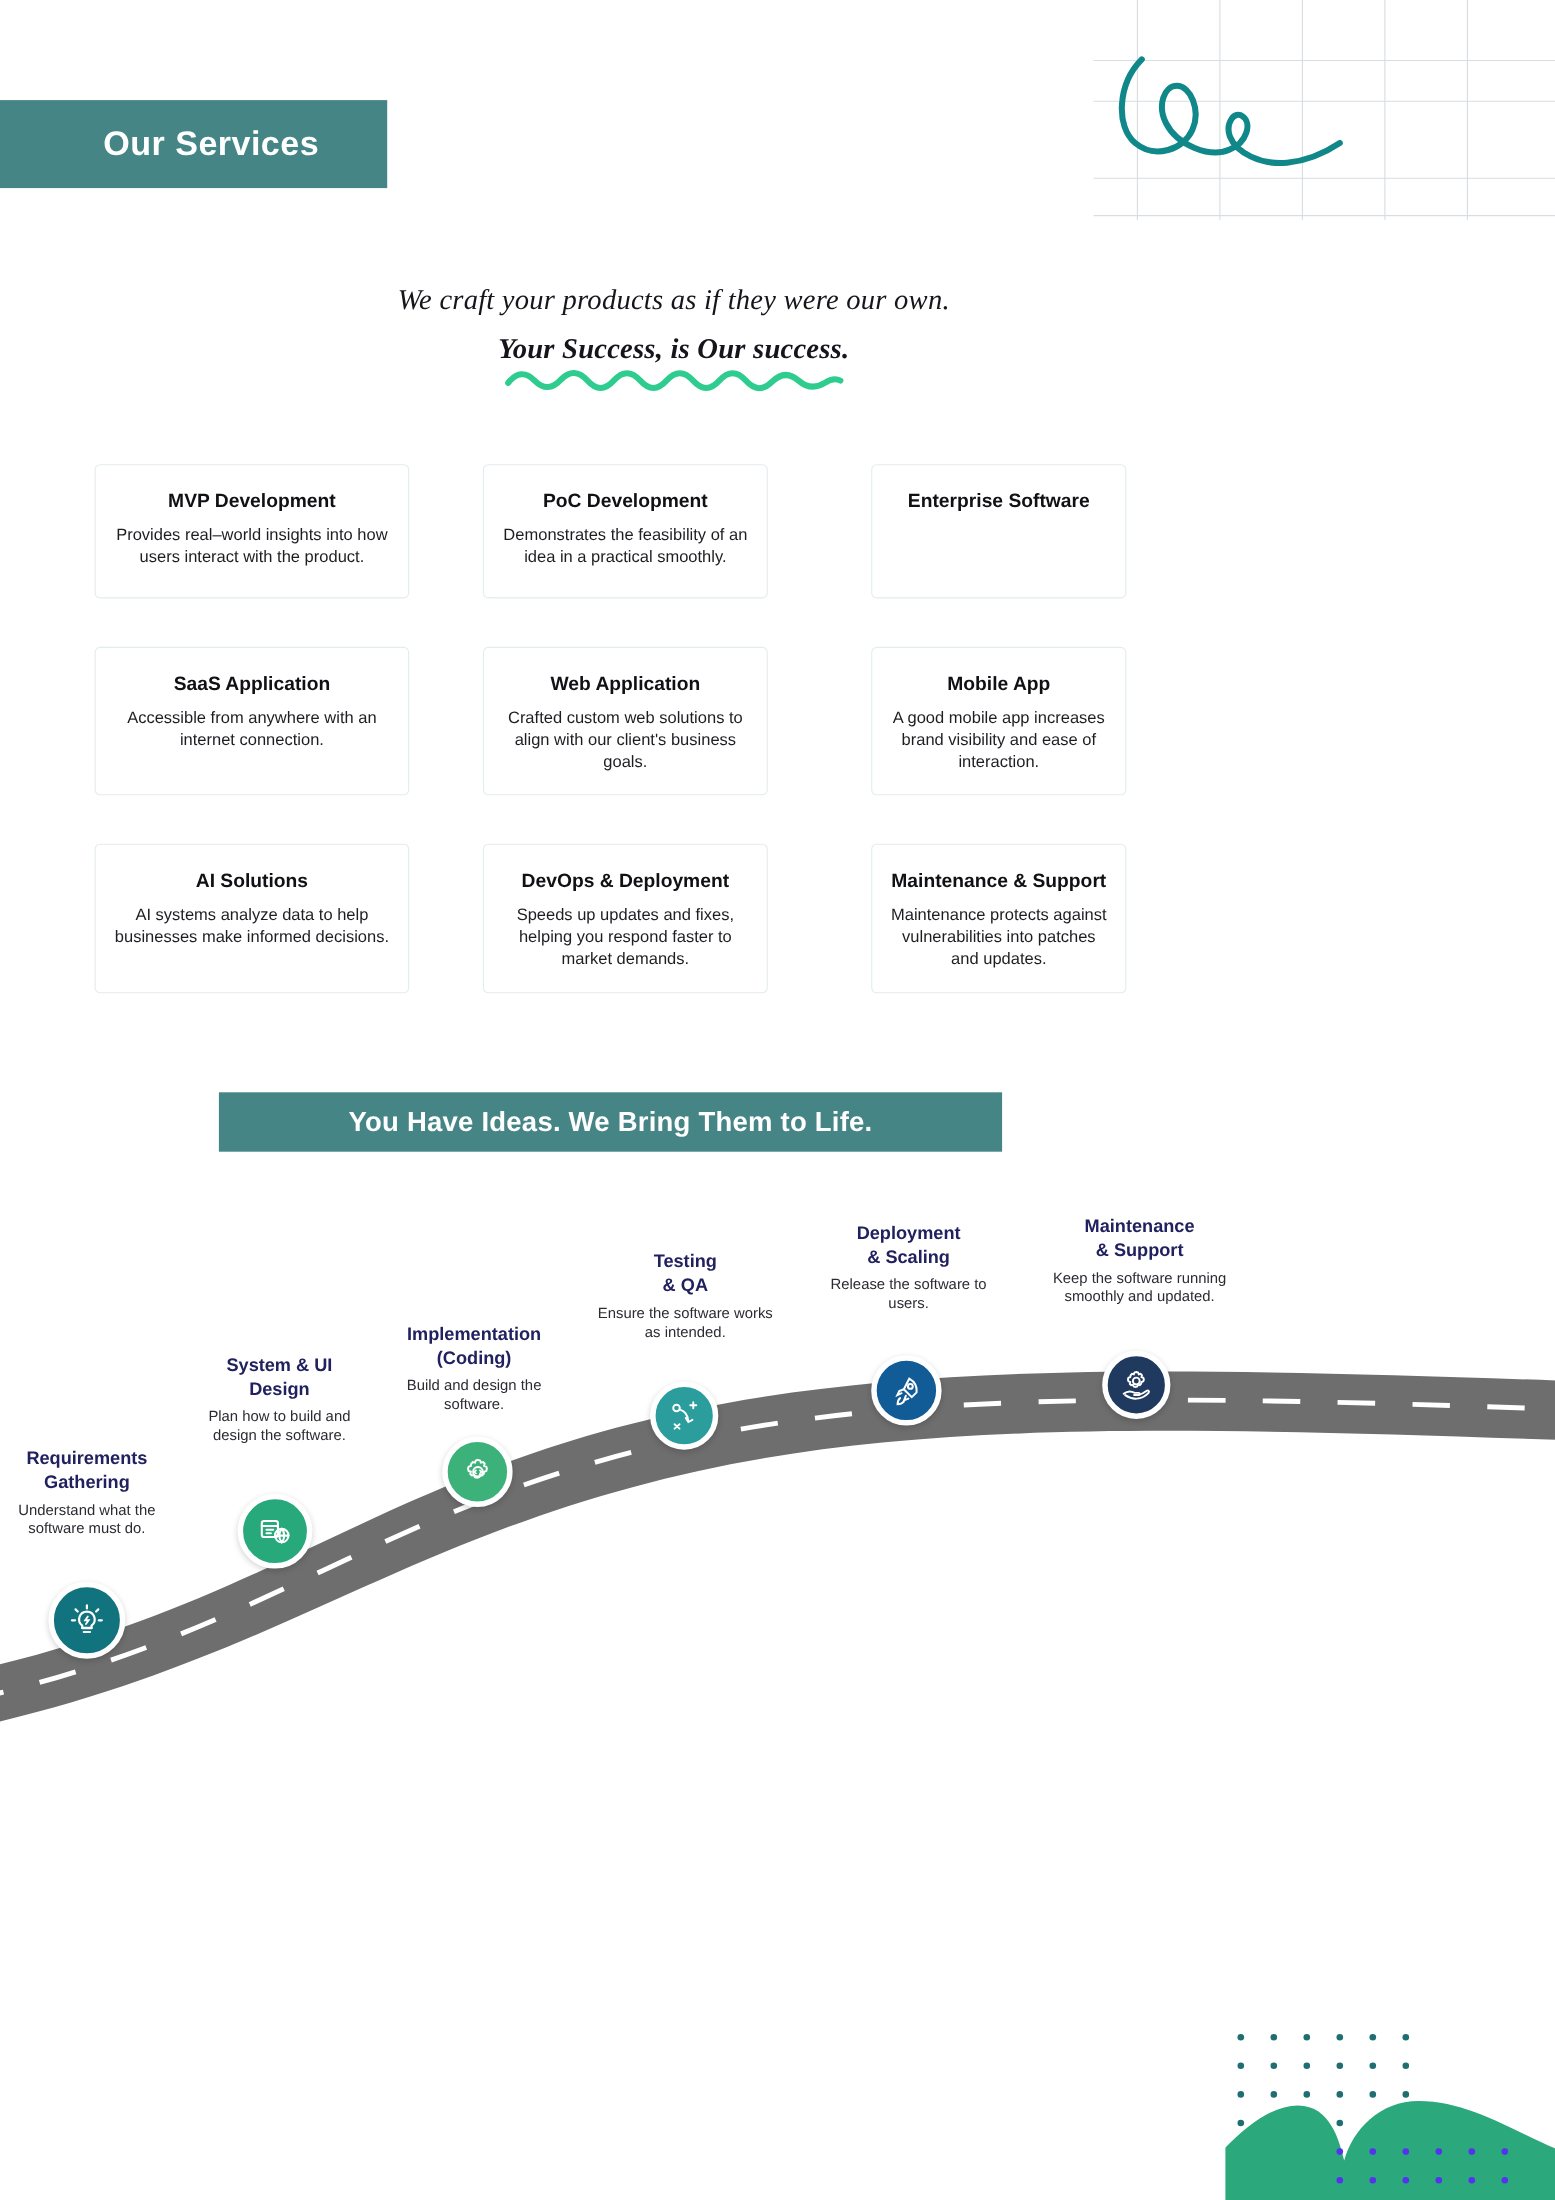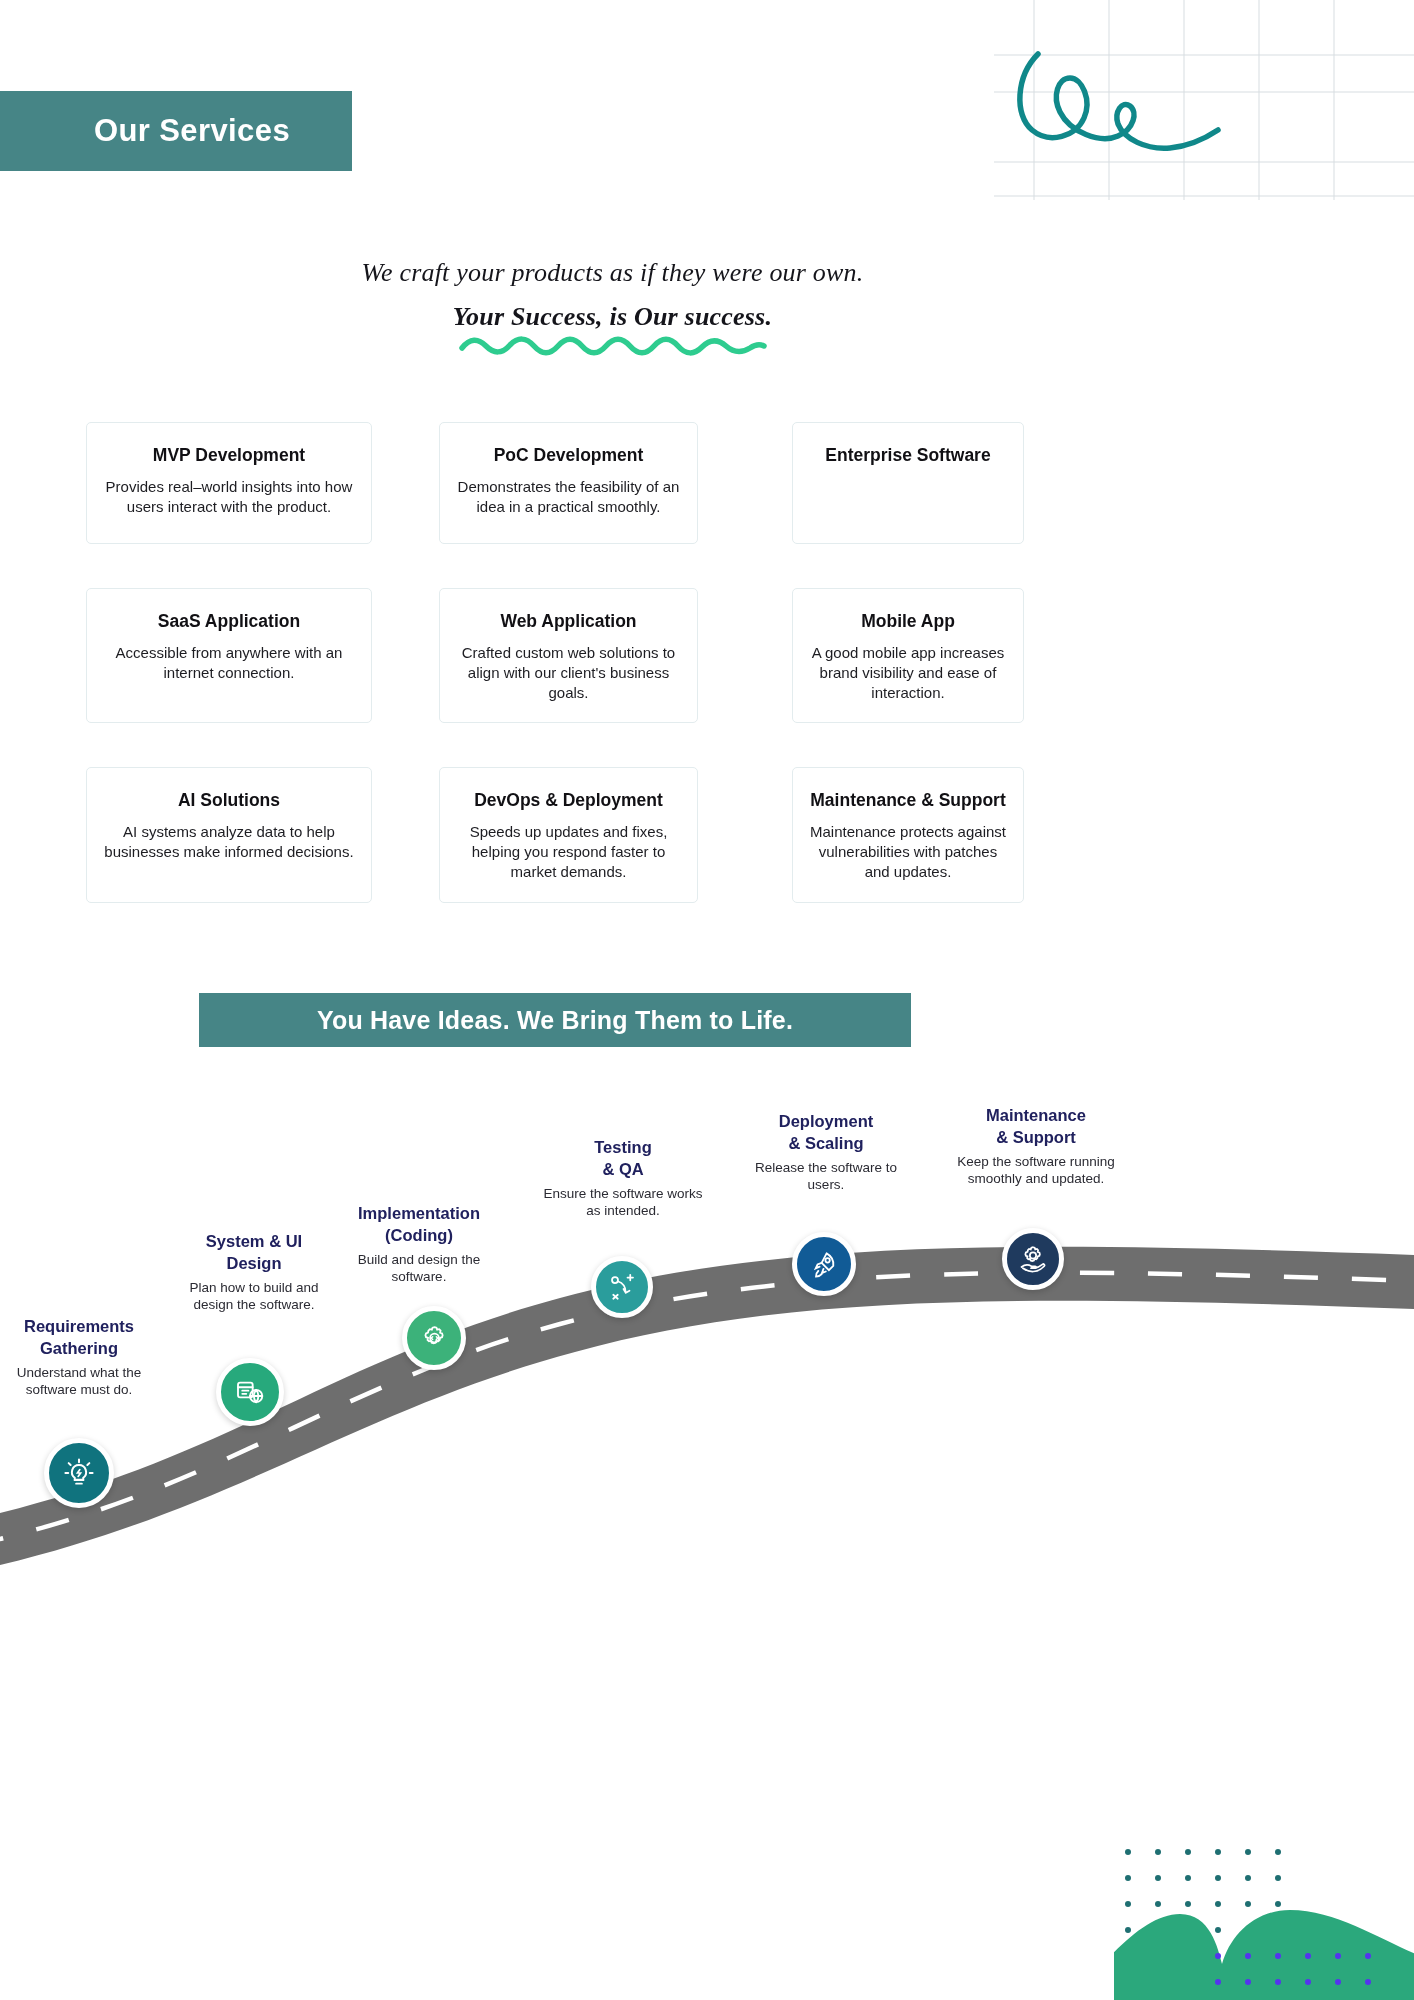--- a/index.html
+++ b/index.html
@@ -149,21 +149,21 @@
   <div class="svc-card">
     <div class="svc-title">AI Solutions</div>
     <div class="svc-desc">AI systems analyze data to help businesses make informed decisions.</div>
   </div>
   <div class="svc-card">
     <div class="svc-title">DevOps &amp; Deployment</div>
     <div class="svc-desc">Speeds up updates and fixes, helping you respond faster to market demands.</div>
   </div>
   <div class="svc-card">
     <div class="svc-title">Maintenance &amp; Support</div>
-    <div class="svc-desc">Maintenance protects against vulnerabilities with patches and updates.</div>
+    <div class="svc-desc">Maintenance protects against vulnerabilities into patches and updates.</div>
   </div>
 </div>
 
 <div id="ideas-banner">
   <div class="banner-text">You Have Ideas. We Bring Them to Life.</div>
 </div>
 
 <div id="roadmap">
 
   <svg id="road-svg" width="1414" height="940" viewBox="0 0 1414 940">
@@ -197,21 +197,21 @@
       <svg width="32" height="32" viewBox="0 0 24 24" fill="none" stroke="#fff" stroke-width="1.4" stroke-linecap="round">
         <rect x="3" y="5" width="11" height="11" rx="1.6"></rect>
         <path d="M3 8.4 h11 M6.2 11 h4.6 M6.2 13.4 h3"></path>
         <circle cx="16.6" cy="15" r="4.6"></circle>
         <path d="M12 15 h9.2 M16.6 10.4 a7 7 0 0 1 0 9.2 a7 7 0 0 1 0 -9.2"></path>
       </svg>
     </div>
   </div>
 
   <div class="node">
-    <div class="node-label" style="left:336px; top:142px; width:166px;">
+    <div class="node-label" style="left:348px; top:142px; width:166px;">
       <div class="nl-title"><span>Implementation</span><br>
         <span>(Coding)</span></div>
       <div class="nl-desc">Build and design the software.</div>
     </div>
     <div class="node-circle" style="left:402px; top:246px; width:64px; height:64px; background:#3cb27a;">
       <svg width="31" height="31" viewBox="0 0 24 24" fill="none" stroke="#fff" stroke-width="1.4" stroke-linecap="round">
         <path d="M12 3.2 l1.5 .45 .55 1.5 1.55 -.35 1.1 1.1 -.35 1.55 1.5 .55 .45 1.5 -.45 1.5 -1.5 .55
                  -.35 1.55 -1.1 1.1 -1.55 -.35 -.55 1.5 -1.5 .45 -1.5 -.45 -.55 -1.5 -1.55 .35 -1.1 -1.1
                  .35 -1.55 -1.5 -.55 -.45 -1.5 .45 -1.5 1.5 -.55 .35 -1.55 1.1 -1.1 1.55 .35 .55 -1.5 z"></path>
         <circle cx="12" cy="11.6" r="3.4"></circle>

